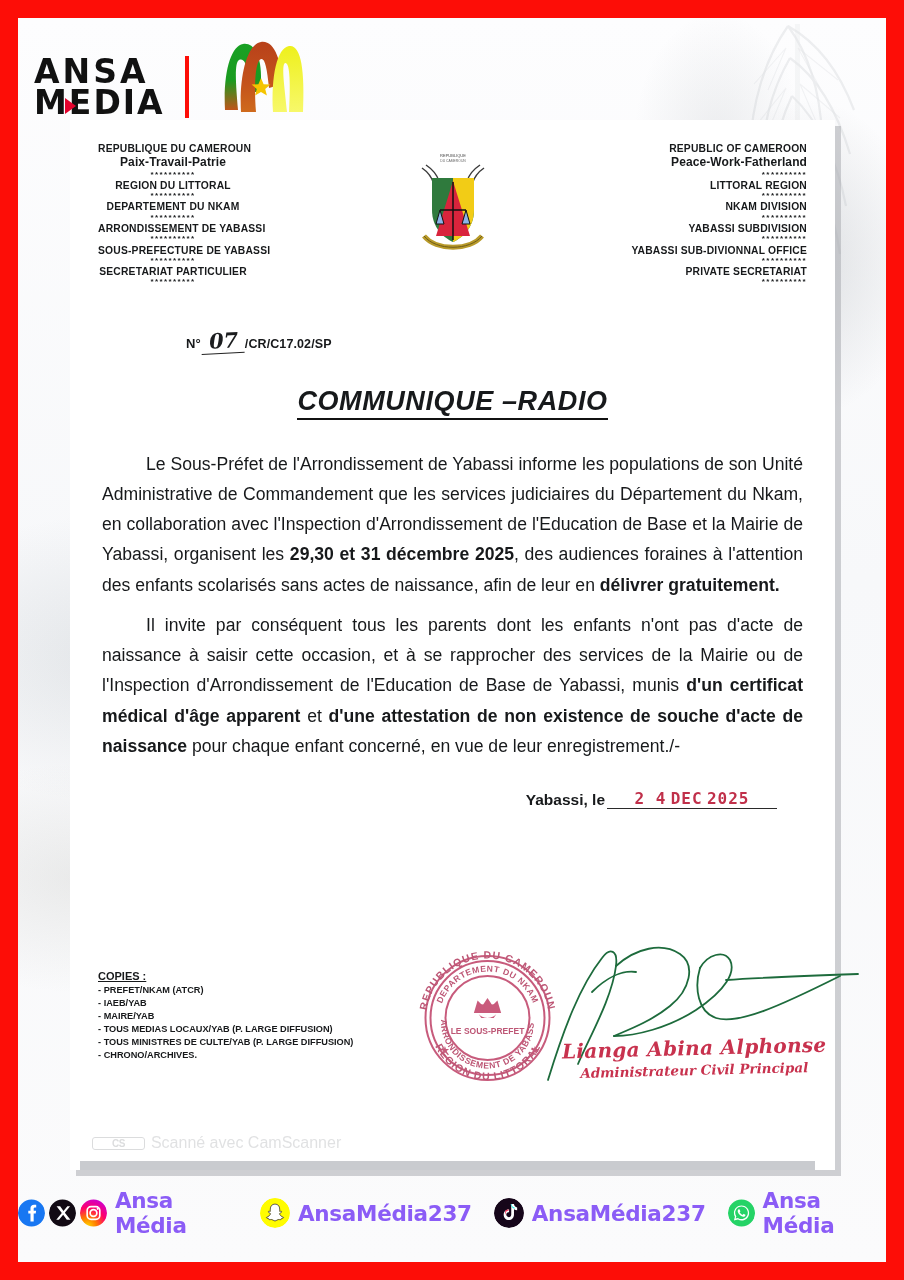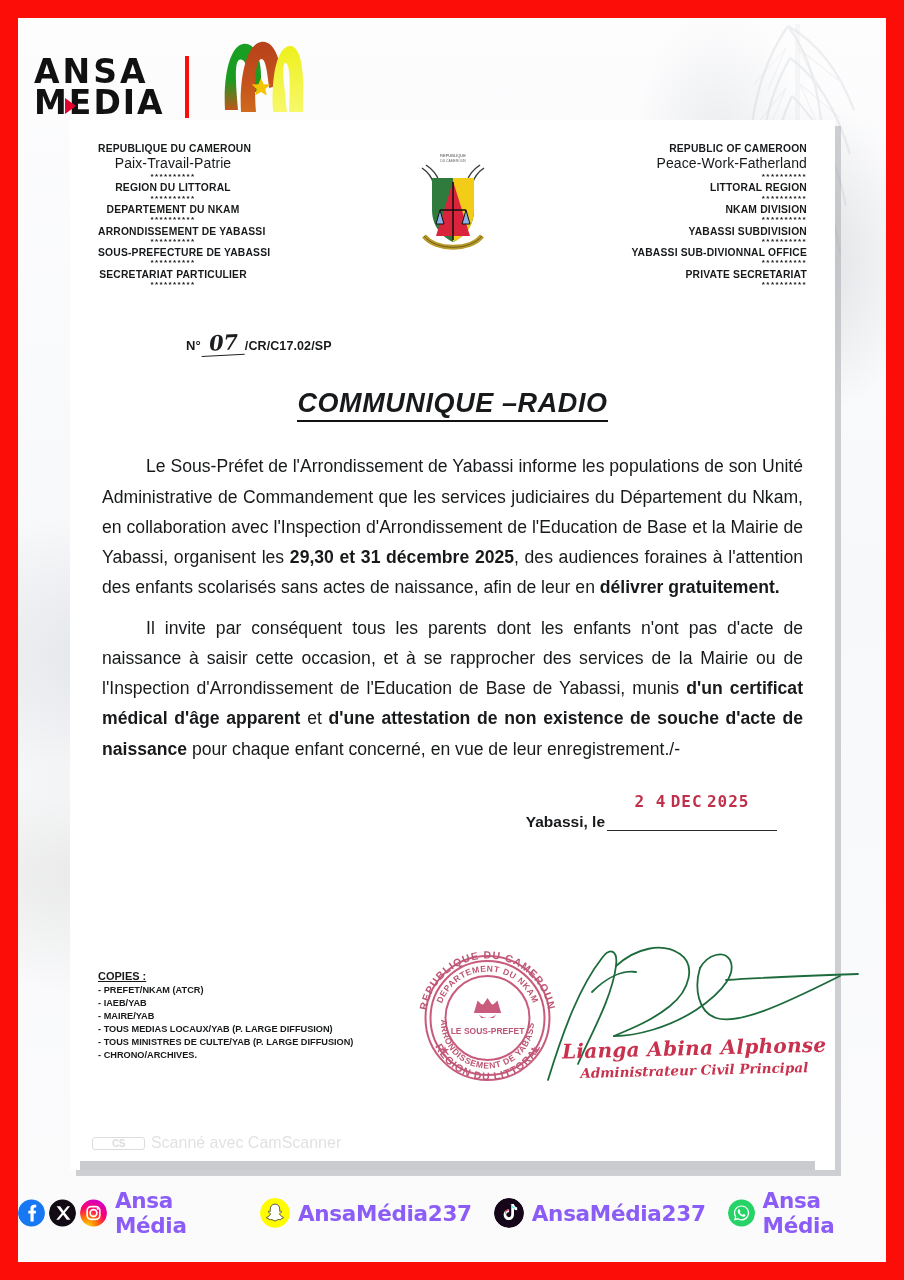--- a/index.html
+++ b/index.html
@@ -74,21 +74,21 @@
   
   .doc-head { display:flex; justify-content:space-between; align-items:flex-start; }
   .head-col { width: 230px; }
   .head-col.left  { text-align: left; }
   .head-col.right { text-align: right; }
   .head-line {
     font-size: 10.3px; font-weight: 700; letter-spacing: .2px;
     font-family: "Liberation Sans", sans-serif;
     line-height: 1.28; white-space: nowrap;
   }
-  .head-line.sub { font-size: 14px; font-weight: 400; letter-spacing: .1px; }
+  .head-line.sub { font-size: 12px; font-weight: 700; letter-spacing: .1px; }
   .head-col.left .head-line:nth-child(1),
   .head-col.left .head-line:nth-child(2) { text-align:center; width:150px; }
   .head-col.left  .ctr { text-align:center; width:150px; }
   .dots { font-size: 8px; letter-spacing: 1.4px; line-height: 1.05; font-weight:700; }
   .head-col.left .dots { text-align:center; width:150px; }
   .head-col.right .dots { text-align:right; }
 
   .arms { width: 86px; height: 112px; margin-top: 6px; flex: 0 0 auto; }
 
   
@@ -125,21 +125,21 @@
   .body-text b { font-weight: 700; }
 
   
   .date-row {
     margin: 28px 30px 0 0; display:flex; justify-content:flex-end;
     align-items:flex-end; font-size:15.5px; font-weight:700;
   }
   .date-row .lbl { margin-right: 2px; }
   .date-row .stamp-line {
     border-bottom: 1.4px solid #2a2a2a; min-width: 170px;
-    text-align: center; padding-bottom: 19px;
+    text-align: center; padding-bottom: 0;
   }
   .date-stamp {
     color:#c0304a; font-family:"DejaVu Sans Mono", monospace;
     font-size: 16px; font-weight: 700; letter-spacing: 1px;
   }
 
   .sign-title {
     margin: 16px 118px 0 0; text-align:right;
     font-size: 16px; font-weight: 700; letter-spacing:.2px;
   }

